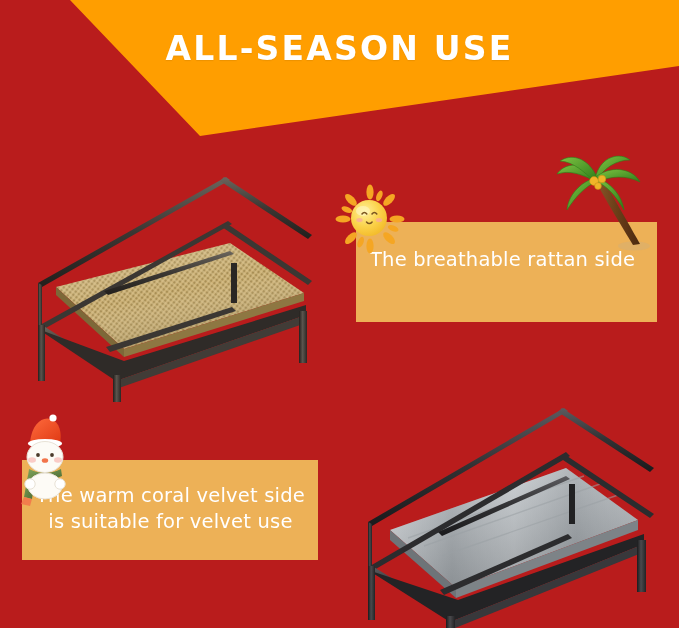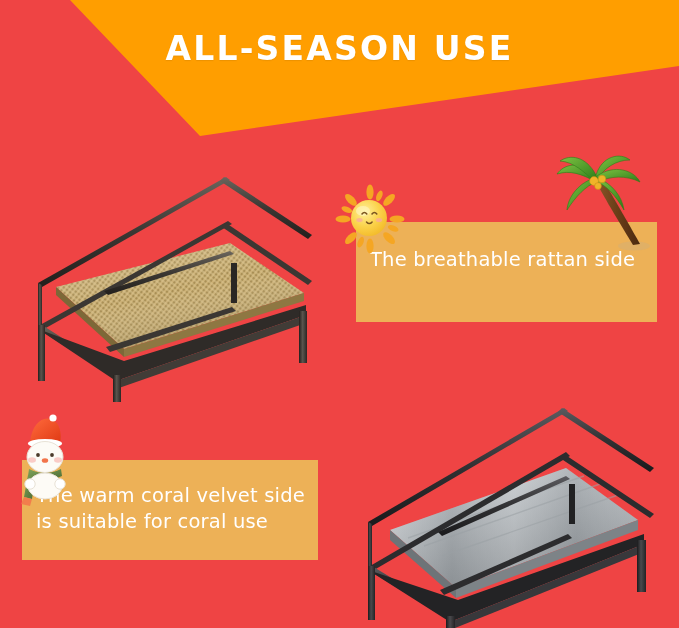--- a/index.html
+++ b/index.html
@@ -11,21 +11,21 @@
     height: 628px;
     background: #ffffff;
     font-family: "DejaVu Sans", sans-serif;
     overflow: hidden;
     position: relative;
   }
   #page {
     position: relative;
     width: 679px;
     height: 628px;
-    background: #ef4444;
+    background: #b91c1c;
     overflow: hidden;
   }
 
   
   .banner {
     position: absolute;
     left: 0;
     top: 0;
     width: 679px;
     height: 150px;
@@ -53,20 +53,21 @@
     position: absolute;
     background: #EDB157;
   }
   .callout .line {
     color: #FFFFFF;
     font-family: "DejaVu Sans", sans-serif;
     font-size: 19.5px;
     line-height: 26px;
     letter-spacing: .2px;
     white-space: nowrap;
+    text-align: center;
   }
   #callout-summer {
     left: 356px;
     top: 222px;
     width: 301px;
     height: 100px;
   }
   #callout-summer .text-wrap {
     position: absolute;
     left: 14px;
@@ -343,21 +344,21 @@
     <g fill="#F0B429" stroke="#C98A10" stroke-width=".5">
       <circle cx="44" cy="29" r="4.4"></circle>
       <circle cx="52" cy="27" r="3.8"></circle>
       <circle cx="48" cy="34" r="3.4"></circle>
     </g>
   </svg>
 
   <div class="callout" id="callout-winter">
     <div class="text-wrap">
       <div class="line">The warm coral velvet side</div>
-      <div class="line">is suitable for coral use</div>
+      <div class="line">is suitable for velvet use</div>
     </div>
   </div>
 
   <svg class="deco" id="snowman-icon" viewBox="0 0 78 96">
     <defs>
       <linearGradient id="hatG" x1="0" y1="0" x2="1" y2="1">
         <stop offset="0" stop-color="#FF6B3D"></stop>
         <stop offset="1" stop-color="#E03A14"></stop>
       </linearGradient>
       <linearGradient id="scarfG" x1="0" y1="0" x2="1" y2="1">

